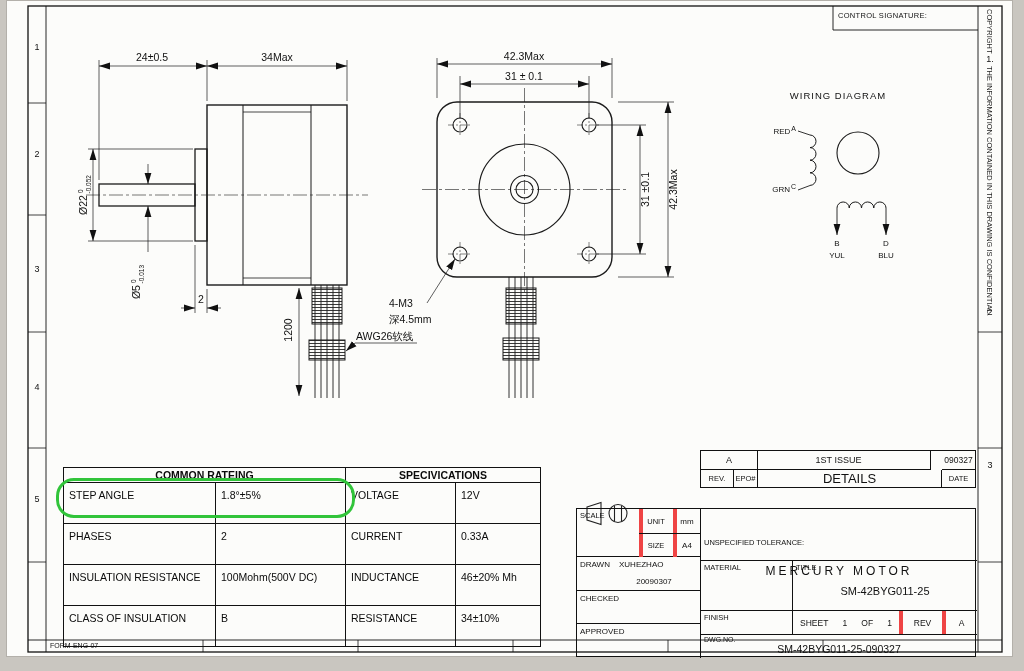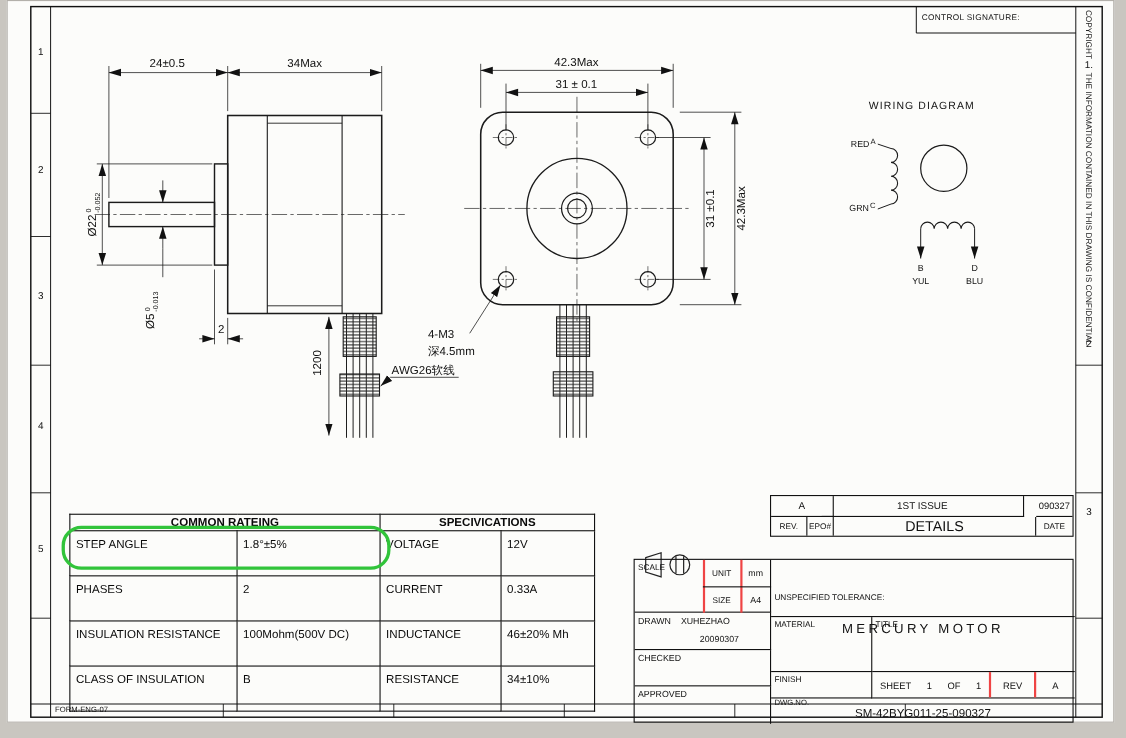--- a/index.html
+++ b/index.html
@@ -36,21 +36,21 @@
   .hl{
     position:absolute;left:56px;top:478px;width:293px;height:34px;
     border:3.5px solid #31c43a;border-radius:18px;pointer-events:none;
   }
   
   .rev-table{position:absolute;left:700px;top:450px;width:276px;height:38px;border:1px solid #111;box-sizing:border-box;background:transparent;}
   .tb{position:absolute;left:576px;top:508px;width:400px;height:149px;border:1.3px solid #111;box-sizing:border-box;}
   .cell{position:absolute;box-sizing:border-box;}
   .bR{border-right:1px solid #111;}
   .bB{border-bottom:1px solid #111;}
-  .bL{border-left:2px solid #ef4444;}
+  .bL{border-left:4px solid #ef4444;}
   .flexC{display:flex;align-items:center;justify-content:center;}
   .lblS{position:absolute;font-size:7.5px;color:#111;white-space:nowrap;}
   .lblM{position:absolute;font-size:8px;color:#111;white-space:nowrap;}
   .brand{font-size:12px;font-weight:normal;letter-spacing:3px;margin-top:28px;}
   .titleval{font-size:11px;}
   .dwgval{font-size:10.5px;}
   .sheetrow{display:flex;height:100%;align-items:stretch;font-size:8.5px;}
   .sheetrow .s1{width:106px;display:flex;align-items:center;justify-content:space-around;}
   .sheetrow .s2{width:39px;}
   .sheetrow .s3{flex:1;}
@@ -343,20 +343,21 @@
     <span class="lblS" style="left:3px;top:2px;margin-top:27px;">UNSPECIFIED TOLERANCE:</span>
     <div class="cell flexC brand" style="left:0;top:20px;width:276px;height:28px;">MERCURY MOTOR</div>
   </div>
 
   <div class="cell bR bB" style="left:124px;top:52px;width:92px;height:50px;">
     <span class="lblS" style="left:3px;top:2px;">MATERIAL</span>
   </div>
 
   <div class="cell bB" style="left:216px;top:52px;width:184px;height:50px;">
     <span class="lblS" style="left:3px;top:2px;">TITLE</span>
+    <div class="cell flexC titleval" style="left:0;top:18px;width:184px;height:24px;">SM-42BYG011-25</div>
   </div>
 
   <div class="cell bR bB" style="left:124px;top:102px;width:92px;height:24px;">
     <span class="lblS" style="left:3px;top:2px;">FINISH</span>
   </div>
 
   <div class="cell bB" style="left:216px;top:102px;width:184px;height:24px;">
     <div class="sheetrow">
       <div class="s1">
         <span>SHEET</span>

